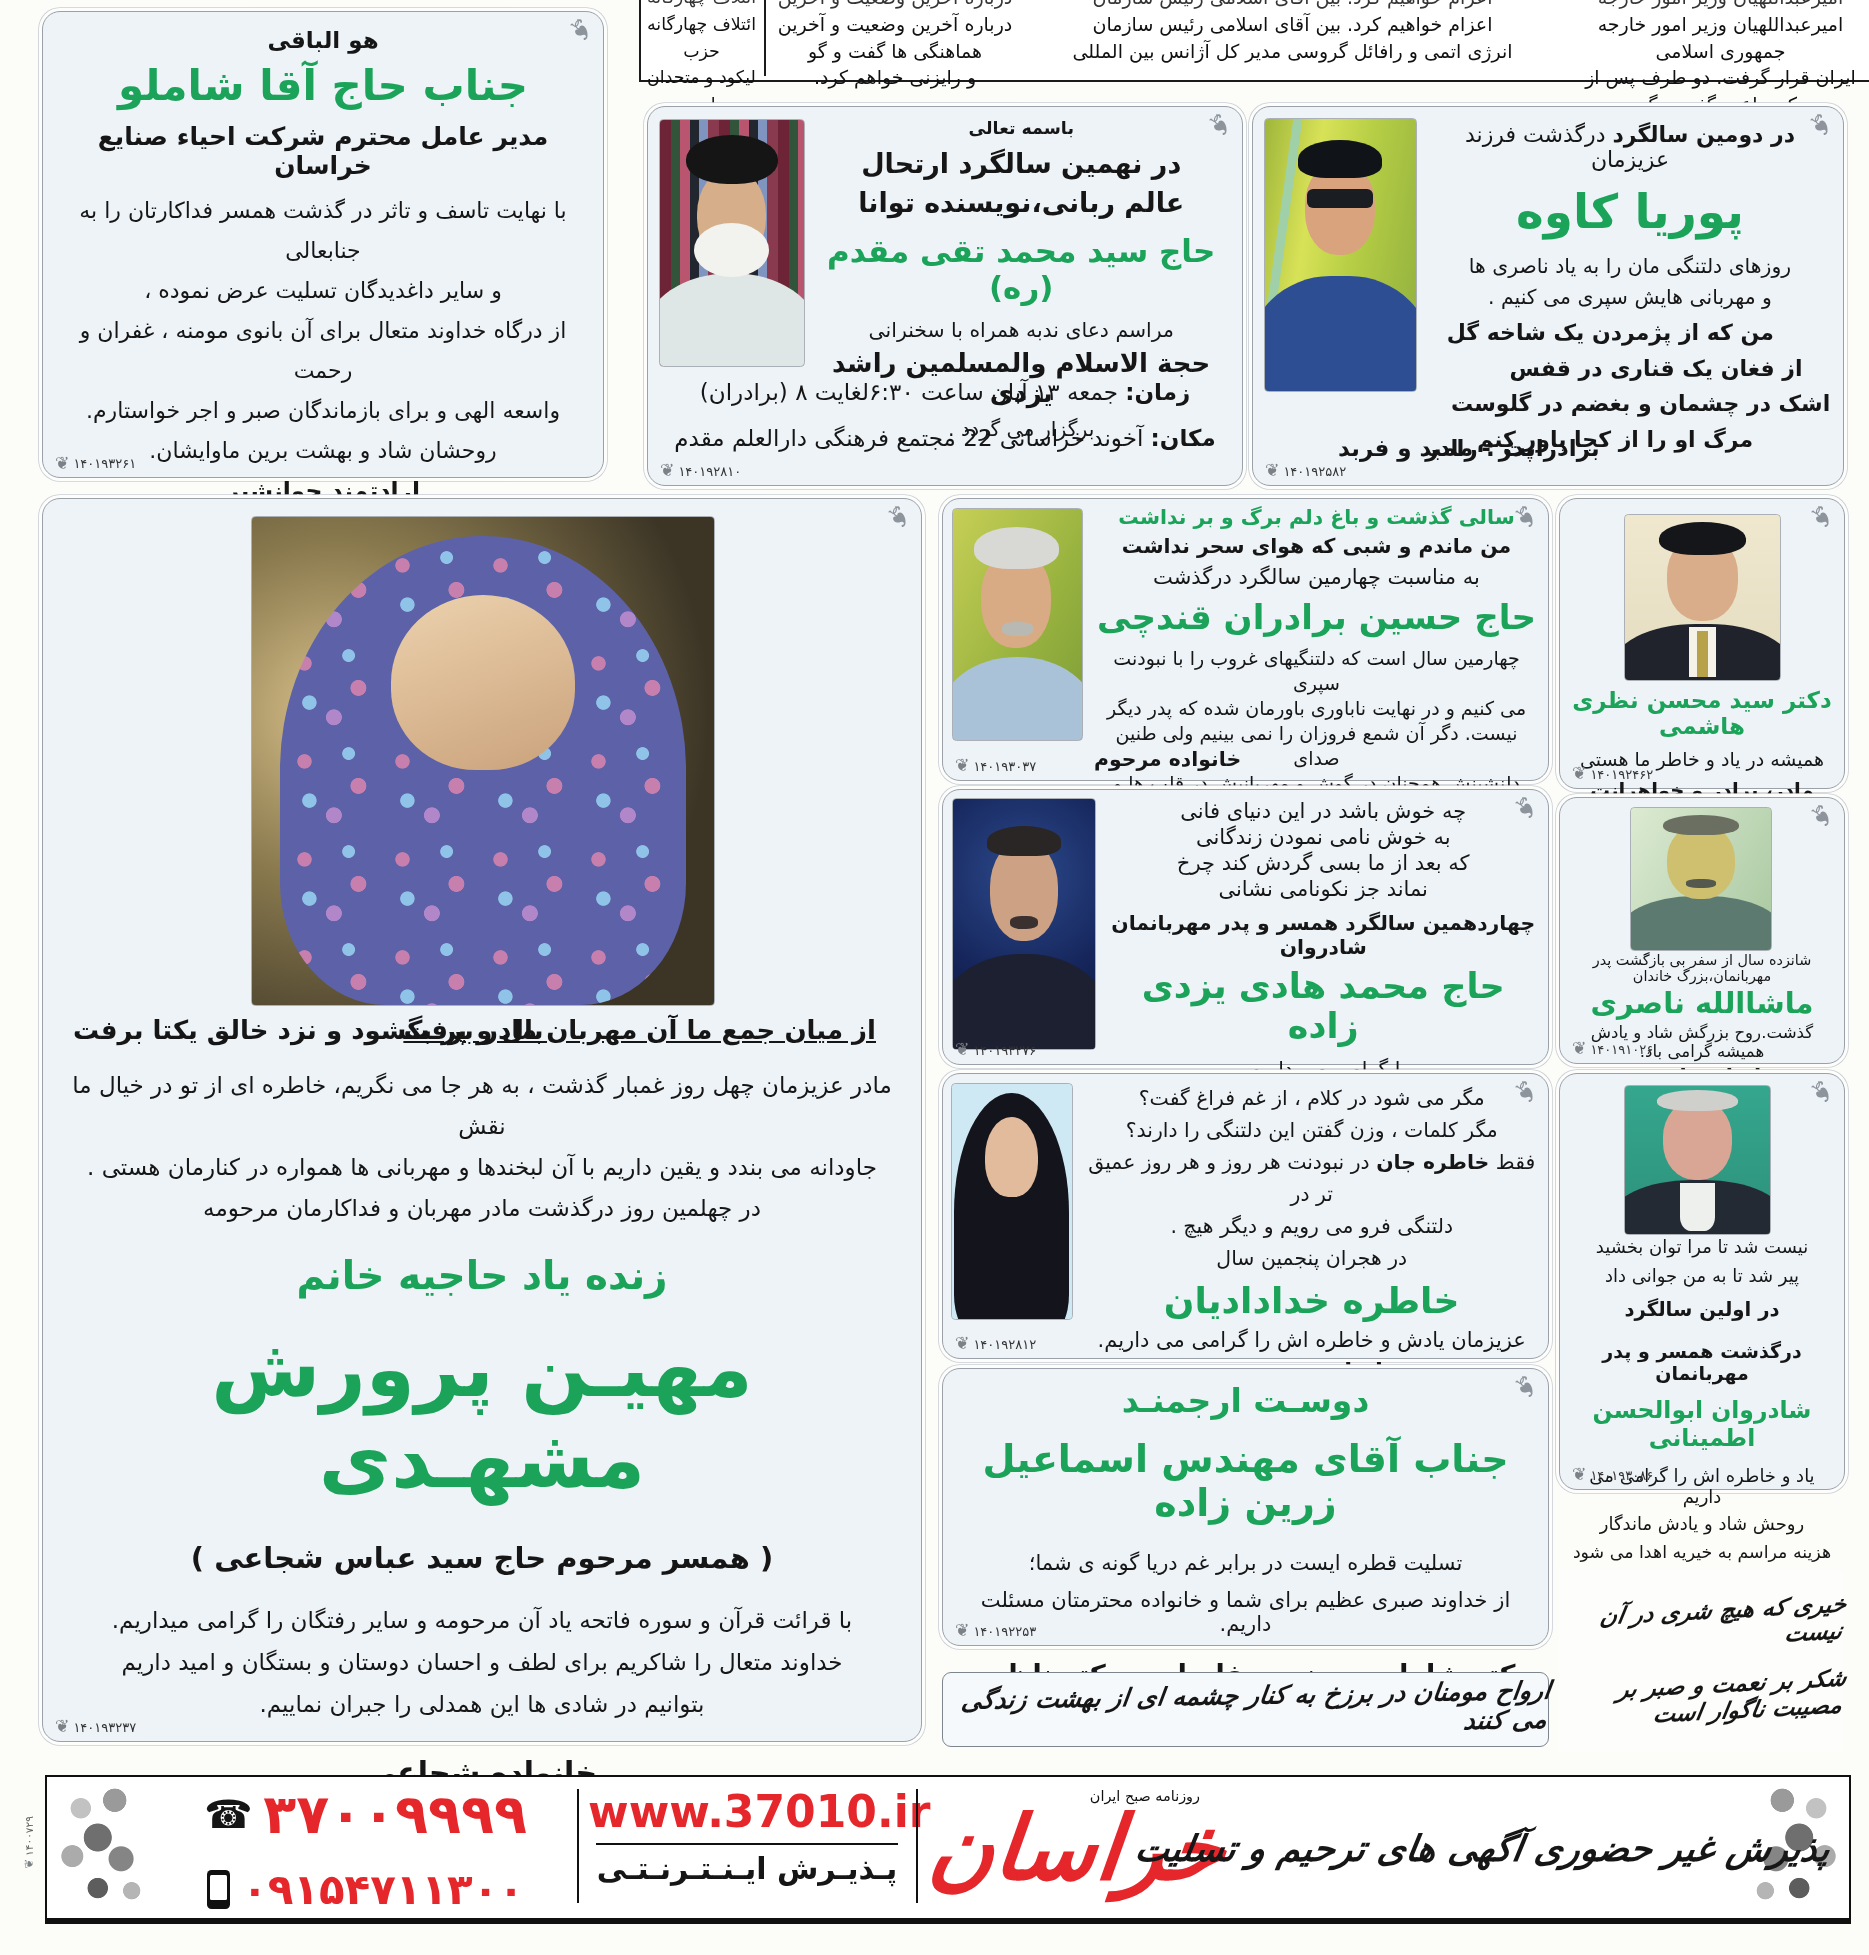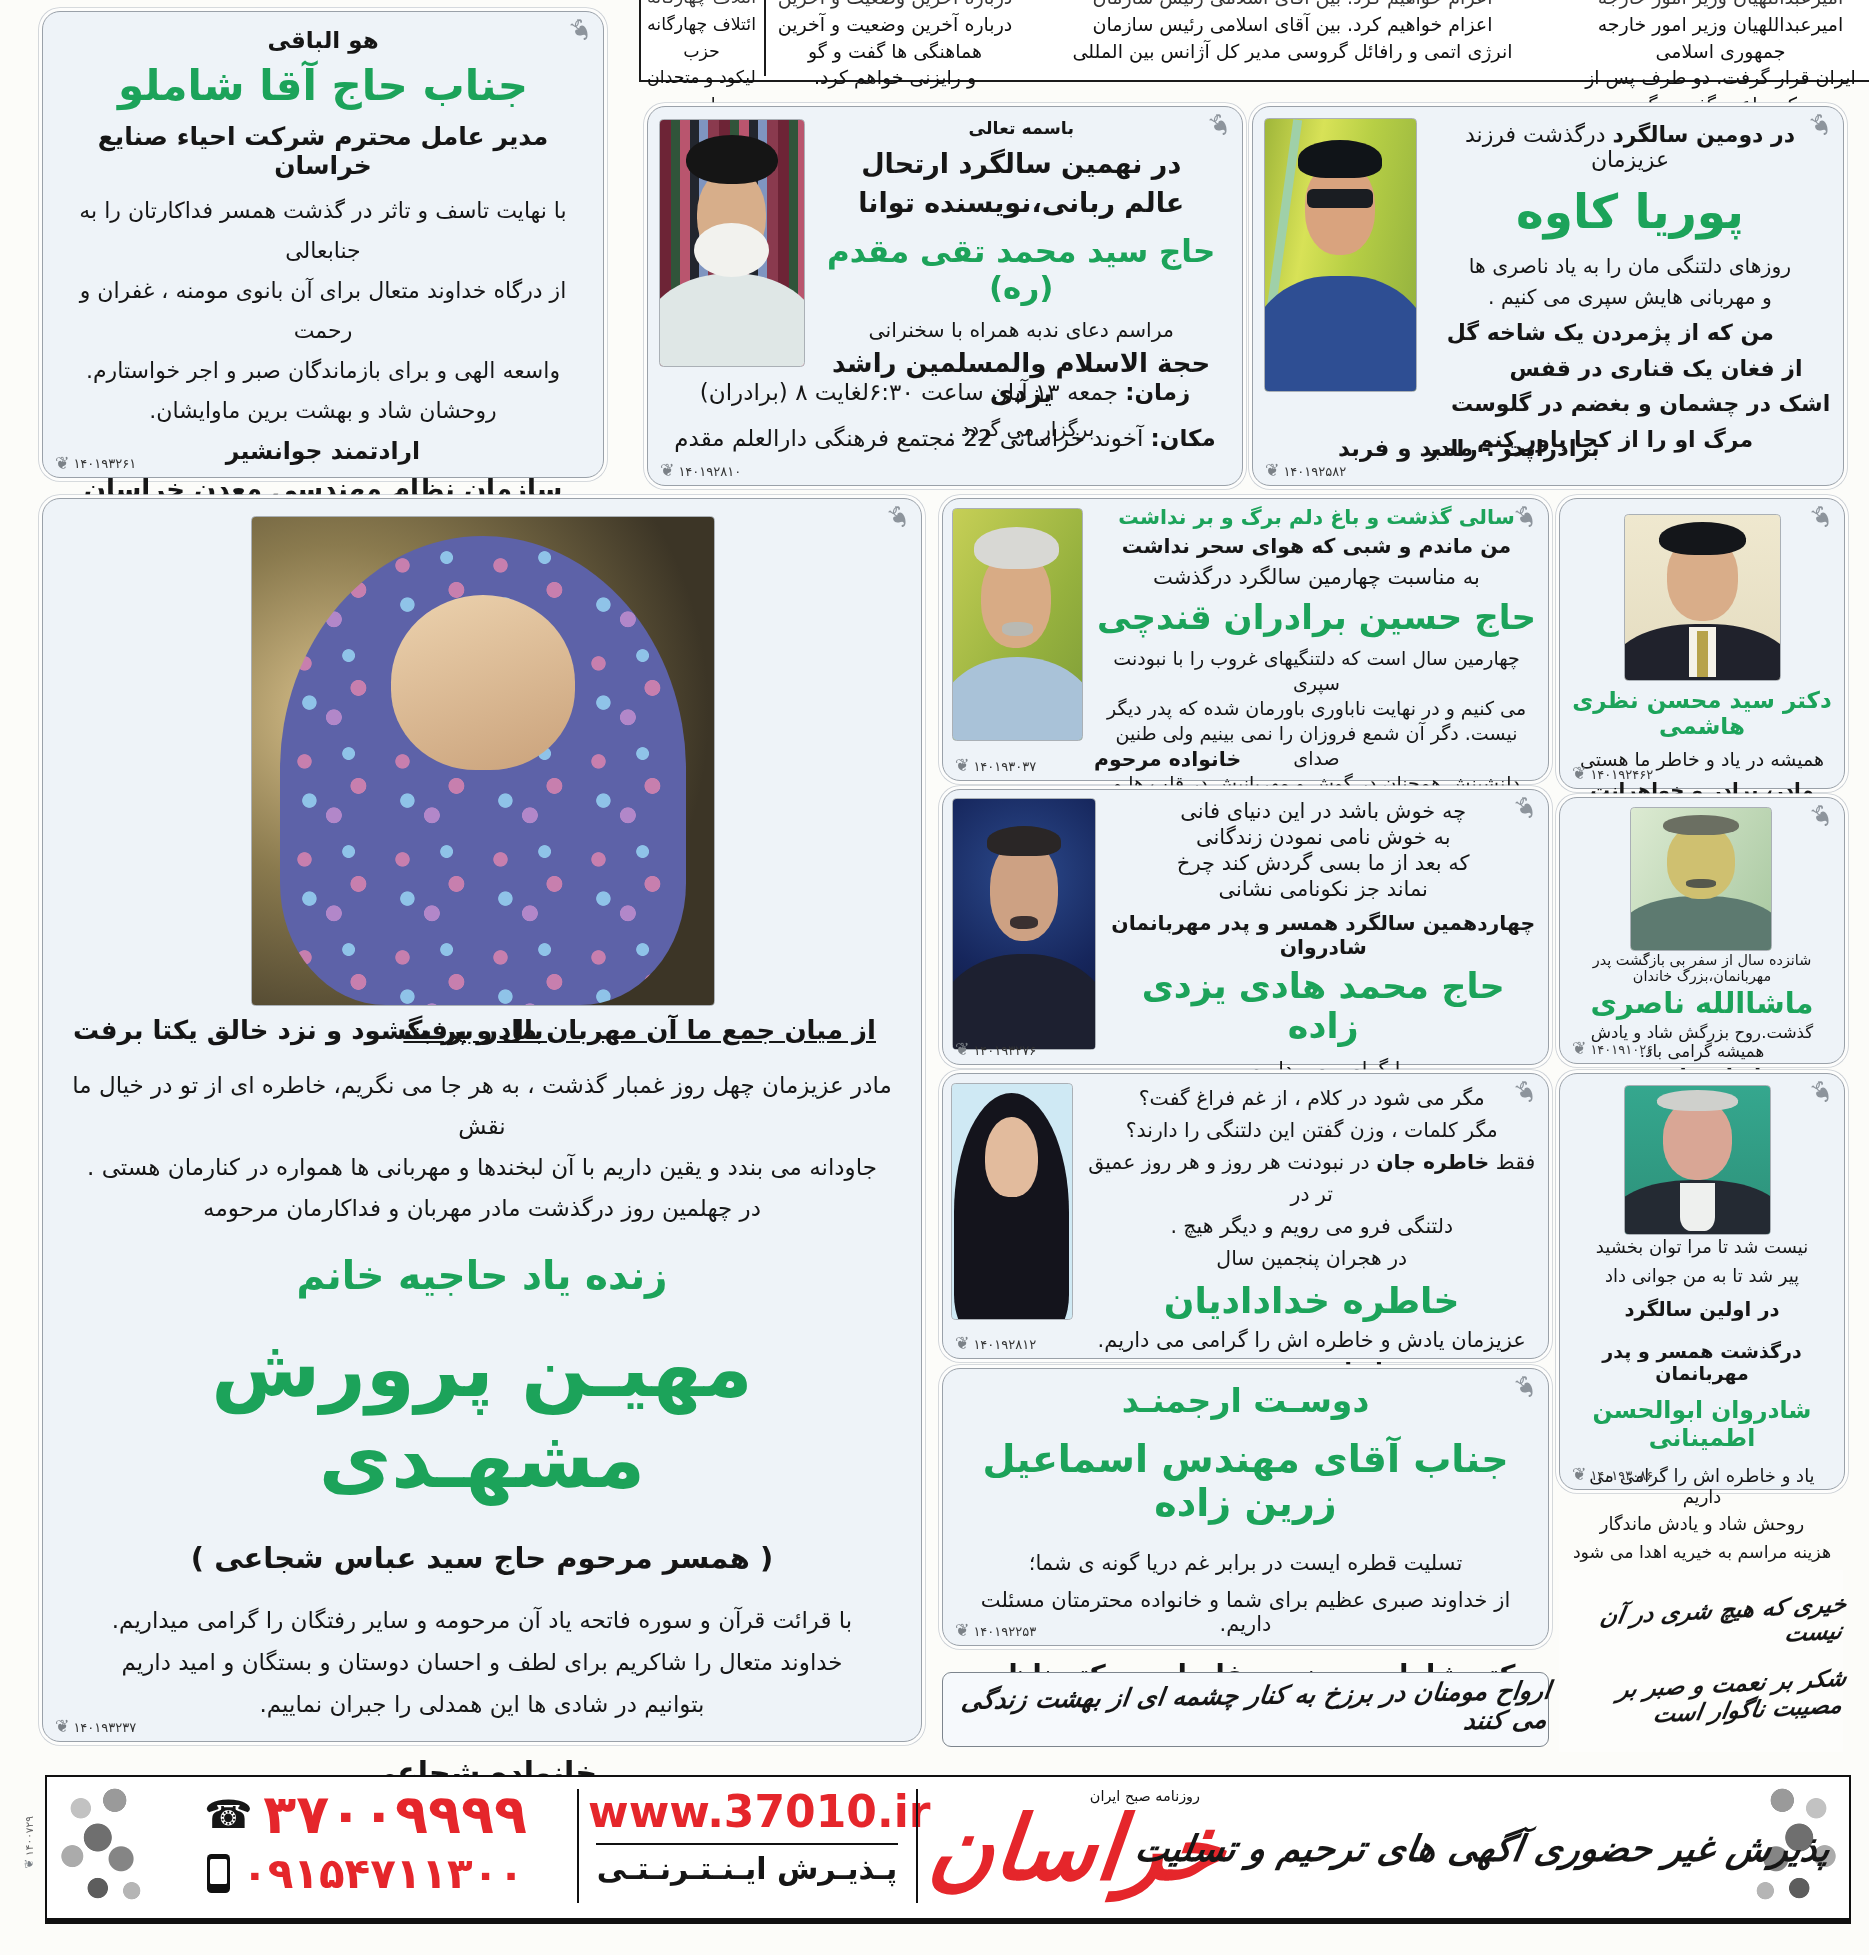--- a/index.html
+++ b/index.html
@@ -91,20 +91,21 @@
   </div>
 
   <section class="box" style="left:42px;top:11.4px;width:560px;height:465px;">
     <span class="orn">❧</span>
     <div class="txt" style="left:15px;right:15px;top:15px;">
       <div class="b" style="font-size:23px;">هو الباقی</div>
       <div class="g" style="font-size:42px;margin-top:7.6px;">جناب حاج آقا شاملو</div>
       <div class="b" style="font-size:25px;margin-top:12px;">مدیر عامل محترم شرکت احیاء صنایع خراسان</div>
       <div style="font-size:22px;line-height:40px;margin-top:10.6px;">
         <div>با نهایت تاسف و تاثر در گذشت همسر فداکارتان را به جنابعالی</div>
+        <div>و سایر داغدیدگان تسلیت عرض نموده ،</div>
         <div>از درگاه خداوند متعال برای آن بانوی مومنه ، غفران و رحمت</div>
         <div>واسعه الهی و برای بازماندگان صبر و اجر خواستارم.</div>
         <div>روحشان شاد و بهشت برین ماوایشان.</div>
       </div>
       <div class="b" style="font-size:23.5px;margin-top:6px;">ارادتمند جوانشیر</div>
       <div class="b" style="font-size:26px;margin-top:9px;">سازمان نظام مهندسی معدن خراسان جنوبی</div>
     </div>
     <div class="adcode">
         <span class="leaf">❦</span>
         <span>۱۴۰۱۹۳۲۶۱</span>
@@ -388,21 +389,21 @@
 
   <footer class="banner">
     <div class="flower" style="left:1.5px;top:1.5px;"></div>
     <div class="flower" style="right:1.5px;top:1.5px;transform:scaleX(-1);"></div>
 
     <div style="position:absolute;left:114px;top:6px;width:409px;display:flex;flex-direction:column;gap:3px;">
       <div style="display:flex;direction:ltr;align-items:center;gap:10.6px;justify-content:center;">
         <span style="font-size:39px;line-height:1;">☎</span>
         <span class="redl" style="font-size:54px;letter-spacing:5.3px;">۳۷۰۰۹۹۹۹</span>
       </div>
-      <div style="display:flex;direction:ltr;align-items:center;gap:12px;justify-content:center;">
+      <div style="display:flex;direction:ltr;align-items:center;gap:12px;justify-content:center;margin-top:16px;">
         <span class="micon"></span>
         <span class="redl" style="font-size:42px;letter-spacing:1.5px;">۰۹۱۵۴۷۱۱۳۰۰</span>
       </div>
     </div>
 
     <div class="vdiv" style="left:530px;"></div>
 
     <div style="position:absolute;left:541px;top:9px;width:318px;text-align:center;">
       <div class="redl" style="font-size:44px;">www.37010.ir</div>
       <div style="height:1.5px;background:#101010;margin:6px 7.6px;"></div>

